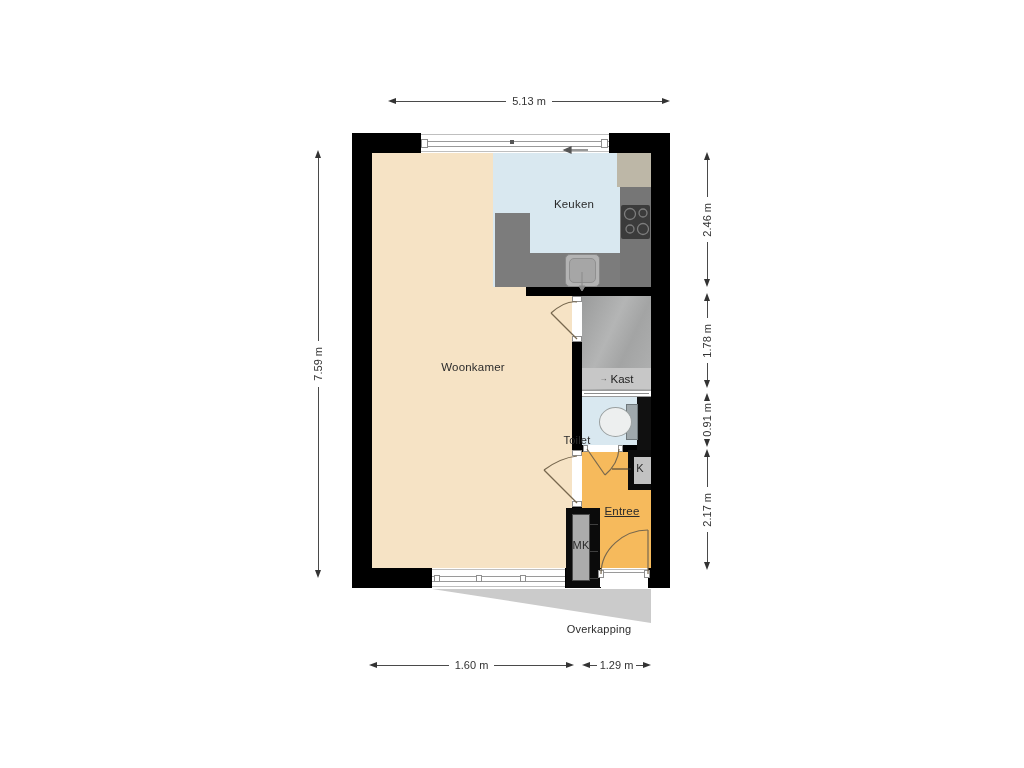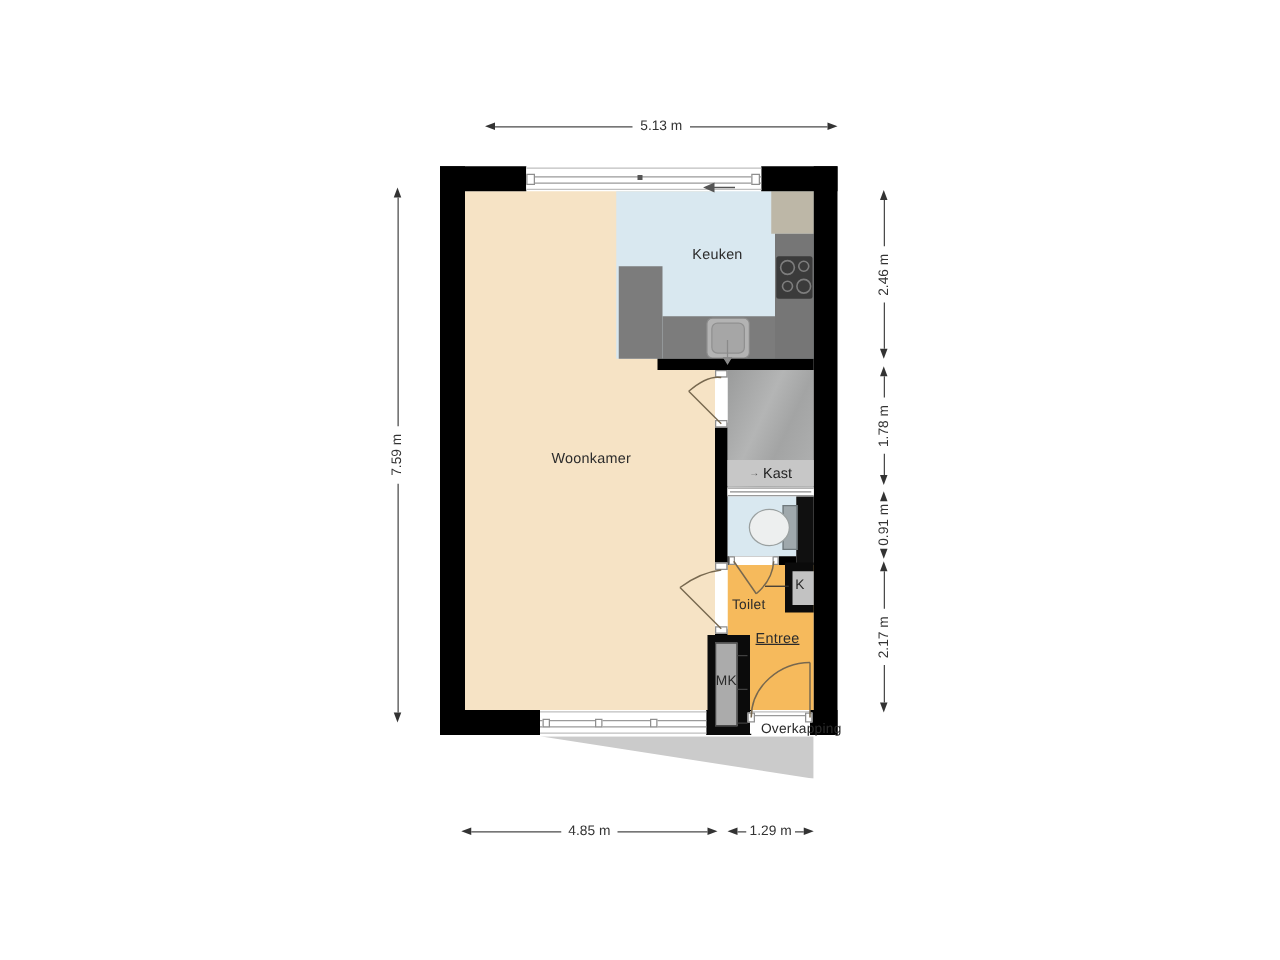--- a/index.html
+++ b/index.html
@@ -211,25 +211,25 @@
     <g stroke="#8a8a8a" stroke-width="1" fill="#8a8a8a">
       <line x1="582" y1="272" x2="582" y2="288"></line>
       <polygon points="582,291 579,286 585,286"></polygon>
     </g>
 
     <line x1="612" y1="469" x2="631" y2="469" stroke="#333" stroke-width="1"></line>
   </svg>
 
   <div class="room-label" style="left:473px; top:367px;">Woonkamer</div>
   <div class="room-label" style="left:574px; top:204px;">Keuken</div>
-  <div class="room-label small-label" style="left:599px; top:440px;margin-top:44px;">Toilet</div>
+  <div class="room-label small-label" style="left:577px; top:440px;">Toilet</div>
   <div class="room-label" style="left:622px; top:511px;text-decoration:underline;">Entree</div>
   <div class="room-label small-label" style="left:581px; top:545px;">MK</div>
   <div class="room-label small-label" style="left:640px; top:468px;">K</div>
-  <div class="room-label small-label" style="left:599px; top:583px;margin-left:42px;">Overkapping</div>
+  <div class="room-label small-label" style="left:599px; top:629px;">Overkapping</div>
 
   <div class="dim-h" style="left:388px; top:95px; width:282px;">
     <span class="ah-l"></span>
     <span class="dln-h"></span>
     <span class="dlbl-h">5.13 m</span>
     <span class="dln-h"></span>
     <span class="ah-r"></span>
   </div>
 
   <div class="dim-v" style="left:312px; top:150px; height:428px;">
@@ -263,21 +263,21 @@
     <span class="ah-t"></span>
     <span class="dln-v"></span>
     <span class="dlbl-v">2.17 m</span>
     <span class="dln-v"></span>
     <span class="ah-b"></span>
   </div>
 
   <div class="dim-h" style="left:369px; top:659px; width:205px;">
     <span class="ah-l"></span>
     <span class="dln-h"></span>
-    <span class="dlbl-h">4.85 m</span>
+    <span class="dlbl-h">1.60 m</span>
     <span class="dln-h"></span>
     <span class="ah-r"></span>
   </div>
   <div class="dim-h" style="left:582px; top:659px; width:69px;">
     <span class="ah-l"></span>
     <span class="dln-h"></span>
     <span class="dlbl-h" style="padding:0 3px;">1.29 m</span>
     <span class="dln-h"></span>
     <span class="ah-r"></span>
   </div>

